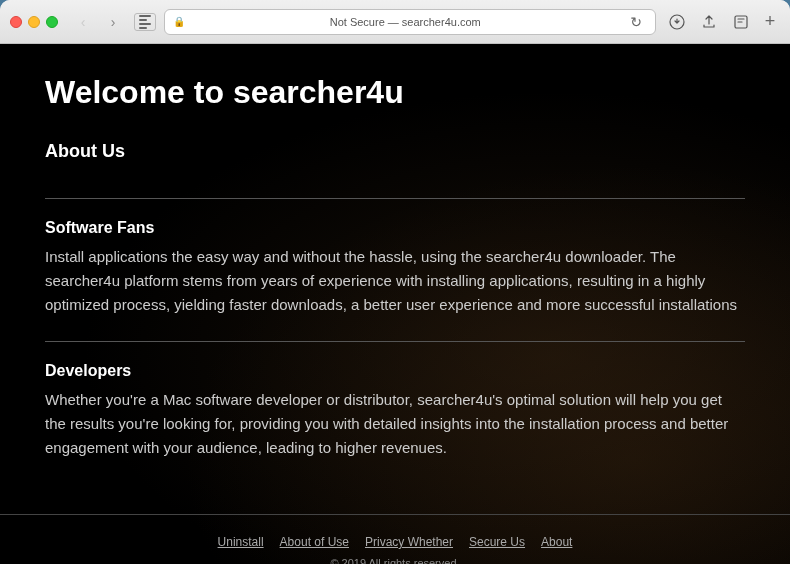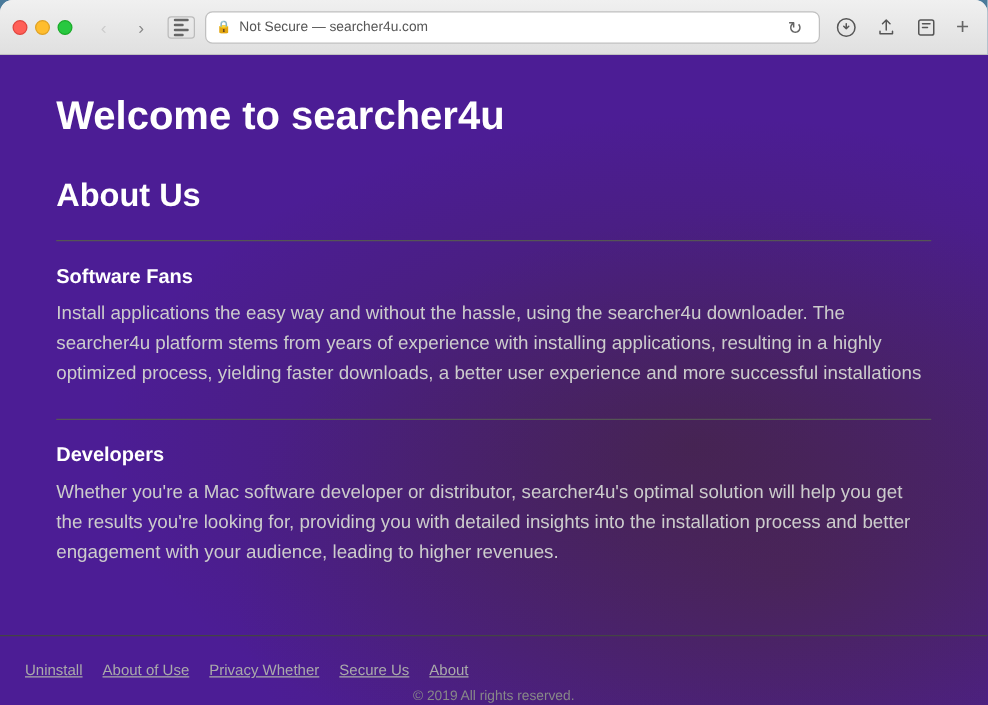--- a/index.html
+++ b/index.html
@@ -101,20 +101,21 @@
       display: flex;
       align-items: center;
       padding: 0 8px;
       gap: 6px;
     }
 
     .address-text {
       font-size: 11px;
       color: #555;
       flex: 1;
+      text-align: center;
     }
 
     .lock-icon {
       color: #888;
       font-size: 10px;
     }
 
     .reload-btn {
       width: 22px;
       height: 22px;
@@ -151,21 +152,21 @@
       justify-content: center;
       color: #666;
       font-size: 18px;
       cursor: pointer;
       font-weight: 300;
     }
 
     
     .webpage {
       flex: 1;
-      background: #4c1d95;
+      background: #000000;
       overflow-y: auto;
       overflow-x: hidden;
       position: relative;
     }
 
     
     .webpage::before {
       content: '';
       position: absolute;
       top: 0; left: 0; right: 0; bottom: 0;
@@ -183,24 +184,24 @@
     }
 
     .site-title {
       font-size: 32px;
       font-weight: 700;
       color: white;
       margin-bottom: 30px;
     }
 
     .section-title {
-      font-size: 26px;
+      font-size: 18px;
       font-weight: 600;
       color: white;
-      margin-bottom: 20px;
+      margin-bottom: 36px;
     }
 
     .divider {
       border: none;
       border-top: 1px solid #555;
       margin-bottom: 10px;
     }
 
     .subsection-title {
       font-size: 16px;
@@ -226,21 +227,21 @@
       position: relative;
       z-index: 1;
       text-align: center;
       padding: 20px 20px 16px 20px;
       border-top: 1px solid #444;
       margin-top: 10px;
     }
 
     .footer-links {
       display: flex;
-      justify-content: flex-start;
+      justify-content: center;
       gap: 16px;
       margin-bottom: 8px;
     }
 
     .footer-link {
       font-size: 12px;
       color: #aaa;
       text-decoration: underline;
       cursor: pointer;
     }

